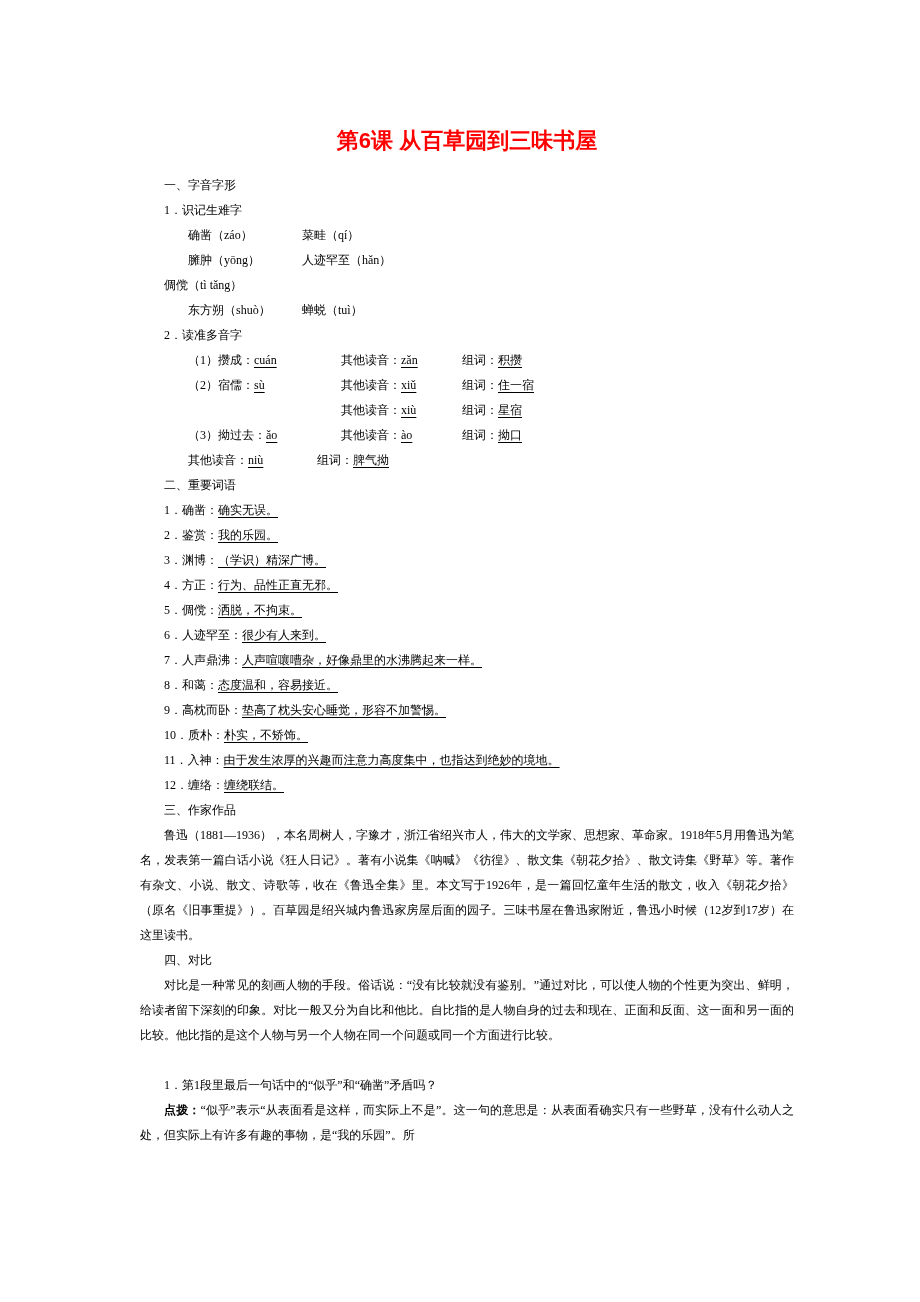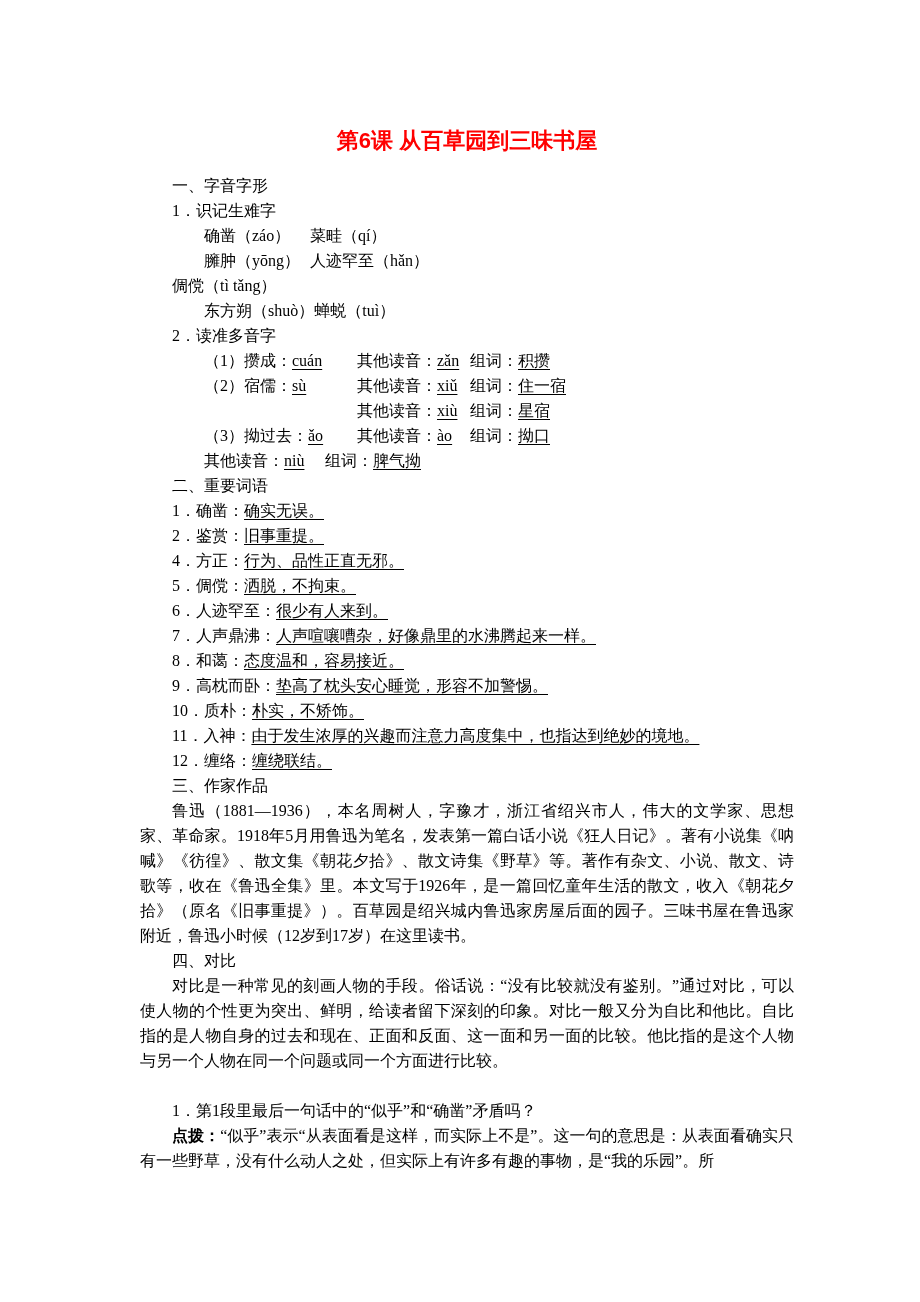--- a/index.html
+++ b/index.html
@@ -17,21 +17,21 @@
   }
   .doc-title {
     text-align: center;
     font-family: "Liberation Sans", "DejaVu Sans", sans-serif;
     font-weight: bold;
     font-size: 22px;
     line-height: 28px;
     margin-bottom: 18px;
   }
   .line {
-    font-size: 16px;
+    font-size: 12px;
     line-height: 25px;
     min-height: 25px;
     white-space: normal;
   }
   .indent { text-indent: 2em; }
   .para { text-indent: 2em; text-align: justify; }
   .blank { height: 25px; }
   .cell { display: inline; }
   .seg { }
   .u {
@@ -54,21 +54,22 @@
       <div class="line indent"><span class="cell"><span class="seg">倜傥（tì tǎng）</span></span></div>
       <div class="line indent"><span class="cell" style="display: inline-block; min-width: 138px;"><span class="seg">东方朔（shuò）</span></span><span class="cell"><span class="seg">蝉蜕（tuì）</span></span></div>
       <div class="line indent"><span class="cell"><span class="seg">2．读准多音字</span></span></div>
       <div class="line indent"><span class="cell" style="display: inline-block; min-width: 153px;"><span class="seg">（1）攒成：</span><span class="seg u">cuán</span></span><span class="cell" style="display: inline-block; min-width: 145px;"><span class="seg">其他读音：</span><span class="seg u">zǎn</span></span><span class="cell"><span class="seg">组词：</span><span class="seg u">积攒</span></span></div>
       <div class="line indent"><span class="cell" style="display: inline-block; min-width: 153px;"><span class="seg">（2）宿儒：</span><span class="seg u">sù</span></span><span class="cell" style="display: inline-block; min-width: 145px;"><span class="seg">其他读音：</span><span class="seg u">xiǔ</span></span><span class="cell"><span class="seg">组词：</span><span class="seg u">住一宿</span></span></div>
       <div class="line indent"><span class="cell" style="display: inline-block; min-width: 153px;"></span><span class="cell" style="display: inline-block; min-width: 145px;"><span class="seg">其他读音：</span><span class="seg u">xiù</span></span><span class="cell"><span class="seg">组词：</span><span class="seg u">星宿</span></span></div>
       <div class="line indent"><span class="cell" style="display: inline-block; min-width: 153px;"><span class="seg">（3）拗过去：</span><span class="seg u">ǎo</span></span><span class="cell" style="display: inline-block; min-width: 145px;"><span class="seg">其他读音：</span><span class="seg u">ào</span></span><span class="cell"><span class="seg">组词：</span><span class="seg u">拗口</span></span></div>
       <div class="line indent"><span class="cell" style="display: inline-block; min-width: 153px;"><span class="seg">其他读音：</span><span class="seg u">niù</span></span><span class="cell"><span class="seg">组词：</span><span class="seg u">脾气拗</span></span></div>
       <div class="line indent"><span class="cell"><span class="seg">二、重要词语</span></span></div>
       <div class="line indent"><span class="cell"><span class="seg">1．确凿：</span><span class="seg u">确实无误。</span></span></div>
-      <div class="line indent"><span class="cell"><span class="seg">2．鉴赏：</span><span class="seg u">旧事重提。</span></span></div>
+      <div class="line indent"><span class="cell"><span class="seg">2．鉴赏：</span><span class="seg u">我的乐园。</span></span></div>
+      <div class="line indent"><span class="cell"><span class="seg">3．渊博：</span><span class="seg u">（学识）精深广博。</span></span></div>
       <div class="line indent"><span class="cell"><span class="seg">4．方正：</span><span class="seg u">行为、品性正直无邪。</span></span></div>
       <div class="line indent"><span class="cell"><span class="seg">5．倜傥：</span><span class="seg u">洒脱，不拘束。</span></span></div>
       <div class="line indent"><span class="cell"><span class="seg">6．人迹罕至：</span><span class="seg u">很少有人来到。</span></span></div>
       <div class="line indent"><span class="cell"><span class="seg">7．人声鼎沸：</span><span class="seg u">人声喧嚷嘈杂，好像鼎里的水沸腾起来一样。</span></span></div>
       <div class="line indent"><span class="cell"><span class="seg">8．和蔼：</span><span class="seg u">态度温和，容易接近。</span></span></div>
       <div class="line indent"><span class="cell"><span class="seg">9．高枕而卧：</span><span class="seg u">垫高了枕头安心睡觉，形容不加警惕。</span></span></div>
       <div class="line indent"><span class="cell"><span class="seg">10．质朴：</span><span class="seg u">朴实，不矫饰。</span></span></div>
       <div class="line indent"><span class="cell"><span class="seg">11．入神：</span><span class="seg u">由于发生浓厚的兴趣而注意力高度集中，也指达到绝妙的境地。</span></span></div>
       <div class="line indent"><span class="cell"><span class="seg">12．缠络：</span><span class="seg u">缠绕联结。</span></span></div>
       <div class="line indent"><span class="cell"><span class="seg">三、作家作品</span></span></div>

